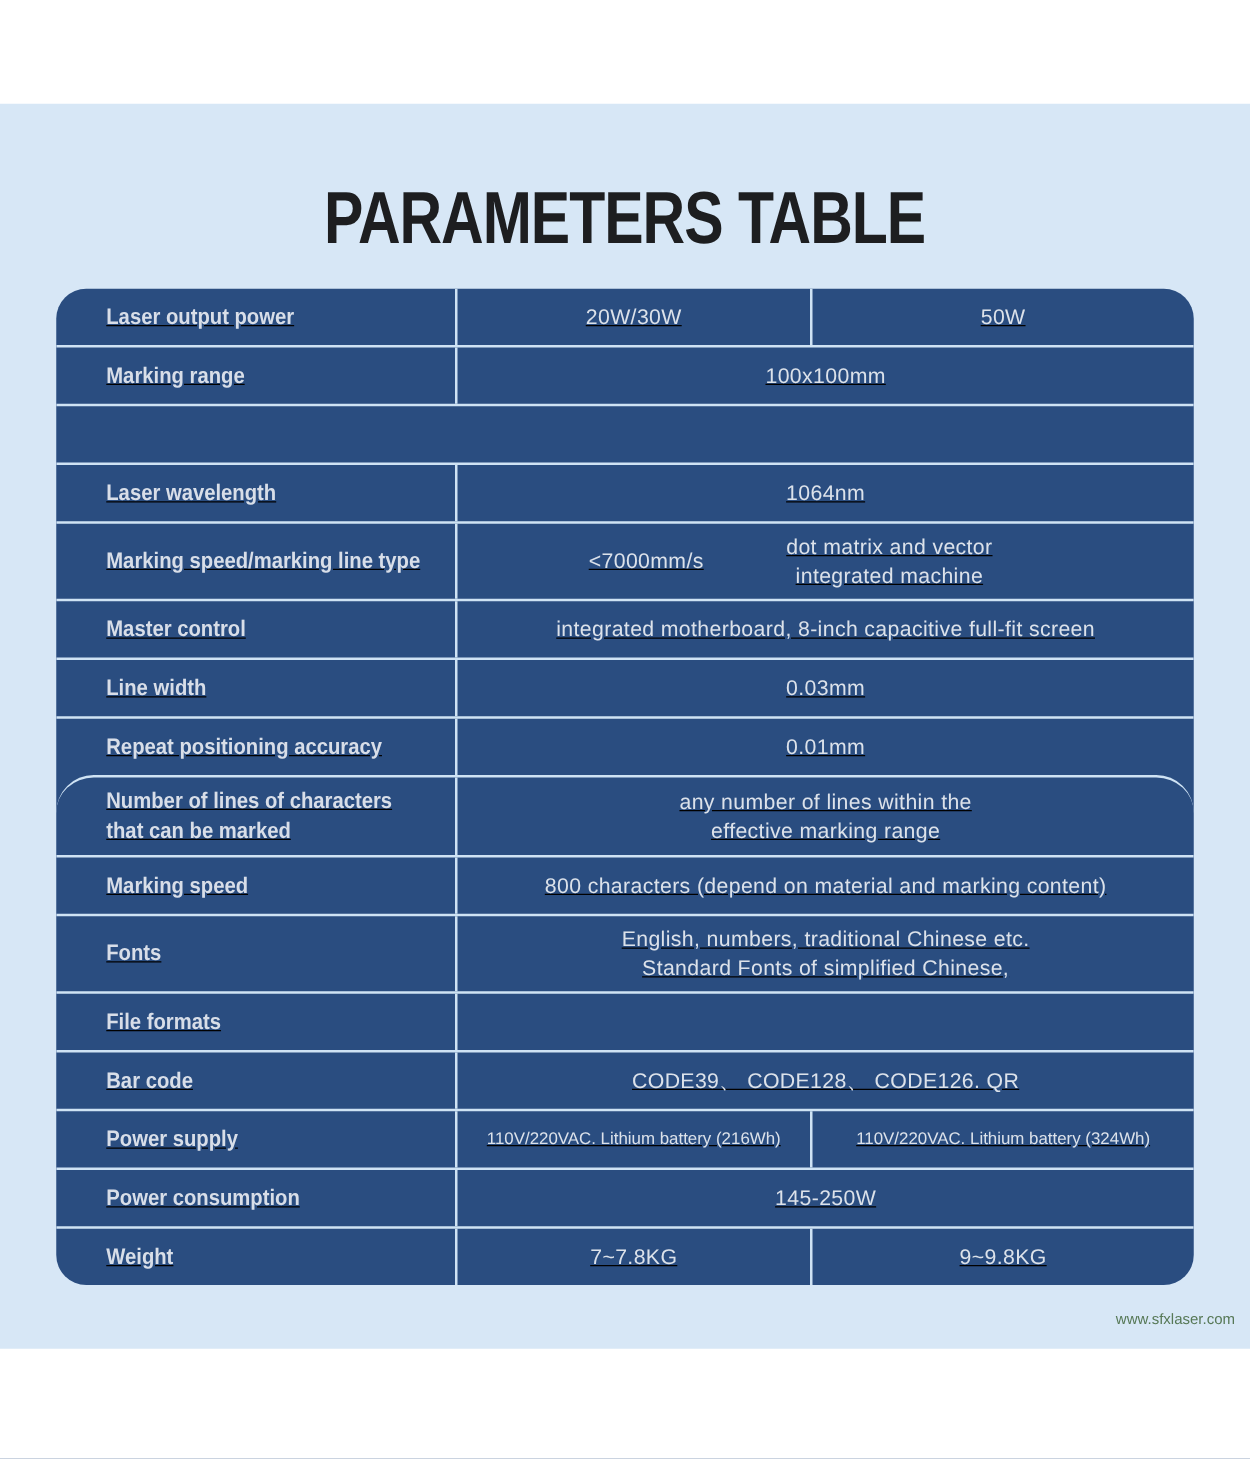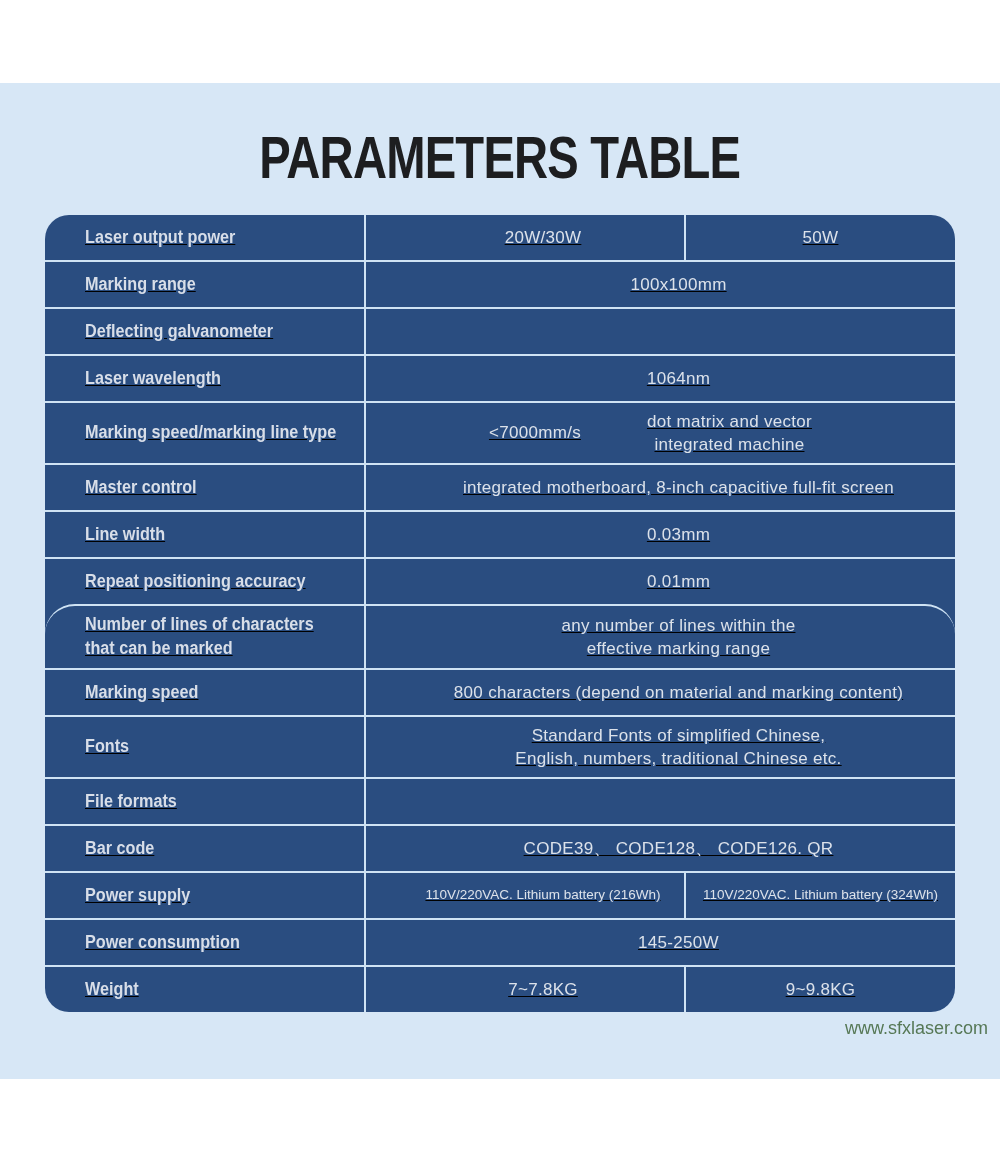--- a/index.html
+++ b/index.html
@@ -9,21 +9,21 @@
     font-family: "Liberation Sans", sans-serif;
     position: relative;
     overflow: hidden;
   }
   .band {
     position: absolute;
     top: 83px; left: 0;
     width: 1000px; height: 996px;
     background: var(--band-bg, #d7e7f6);
   }
-  .title-wrap { text-align: center; padding-top: 46px; }
+  .title-wrap { text-align: center; padding-top: 62px; }
   .title-text {
     display: inline-block;
     font-size: 59px;
     line-height: 1;
     font-weight: bold;
     color: var(--title-text, #1d1e20);
     transform: scaleX(0.80);
     letter-spacing: -1px;
     white-space: nowrap;
   }
@@ -53,21 +53,21 @@
   }
   .label-line {
     font-size: 18px;
     font-weight: bold;
     color: var(--label-text, #d8dee8);
     transform: scaleX(0.90);
     transform-origin: left center;
     white-space: nowrap;
     line-height: 1.32;
   }
-  .values { flex: 1; display: flex; align-items: stretch; padding-left: 36px; }
+  .values { flex: 1; display: flex; align-items: stretch; }
   .values.merged .vcell {
     flex: 1;
     display: flex; flex-direction: column; justify-content: center; align-items: center;
     text-align: center;
   }
   .values.split .vcell {
     display: flex; flex-direction: column; justify-content: center; align-items: center;
     text-align: center;
   }
   .values.split .vcell:first-child { width: 284px; box-sizing: border-box; }
@@ -84,22 +84,22 @@
   }
   .value-line {
     font-size: 17px;
     color: var(--value-text, #dce2ea);
     letter-spacing: 0.3px;
     line-height: 1.38;
   }
   .values.small .value-line { font-size: 13.5px; letter-spacing: 0; }
   .site {
     text-align: right;
-    padding: 6px 12px 0 0;
-    font-size: 18px;
+    padding: 20px 12px 0 0;
+    font-size: 12px;
     color: var(--url-text, #567856);
   }
 </style>
 </head>
 <body>
 
 <div class="band">
   <div class="title-wrap">
     <span class="title-text">PARAMETERS TABLE</span>
   </div>
@@ -122,23 +122,20 @@
         <div class="cell-label">
           <div class="label-line">Marking range</div>
         </div>
         <div class="values merged">
           <div class="vcell">
             <div class="value-line">100x100mm</div>
           </div>
         </div>
       </div>
       <div class="row">
-        <div class="cell-label">
-          <div class="label-line">Deflecting galvanometer</div>
-        </div>
       </div>
       <div class="row">
         <div class="cell-label">
           <div class="label-line">Laser wavelength</div>
         </div>
         <div class="values merged">
           <div class="vcell">
             <div class="value-line">1064nm</div>
           </div>
         </div>
@@ -208,22 +205,22 @@
             <div class="value-line">800 characters (depend on material and marking content)</div>
           </div>
         </div>
       </div>
       <div class="row tall">
         <div class="cell-label">
           <div class="label-line">Fonts</div>
         </div>
         <div class="values merged">
           <div class="vcell">
+            <div class="value-line">English, numbers, traditional Chinese etc.</div>
             <div class="value-line">Standard Fonts of simplified Chinese,</div>
-            <div class="value-line">English, numbers, traditional Chinese etc.</div>
           </div>
         </div>
       </div>
       <div class="row">
         <div class="cell-label">
           <div class="label-line">File formats</div>
         </div>
       </div>
       <div class="row">
         <div class="cell-label">

